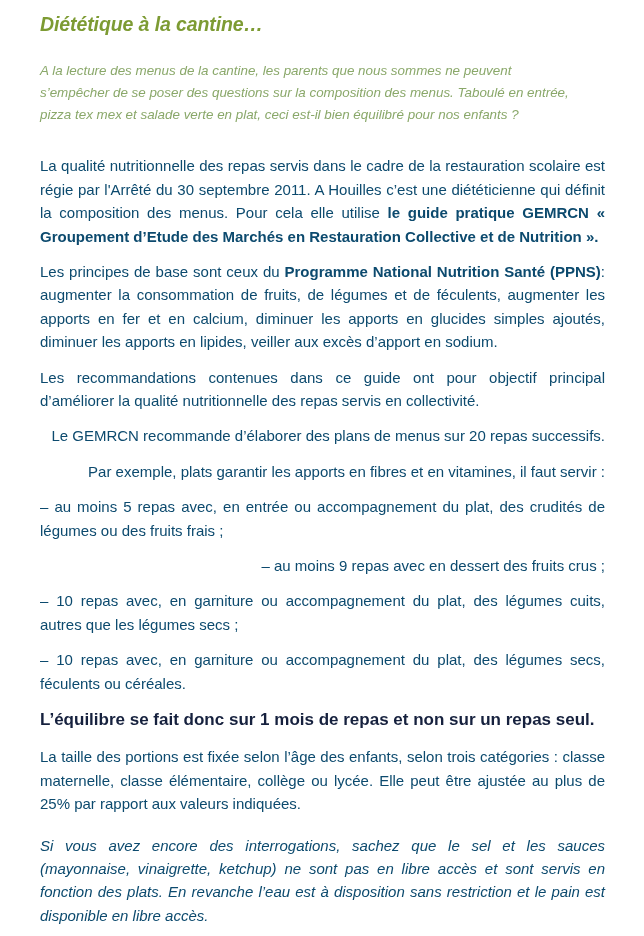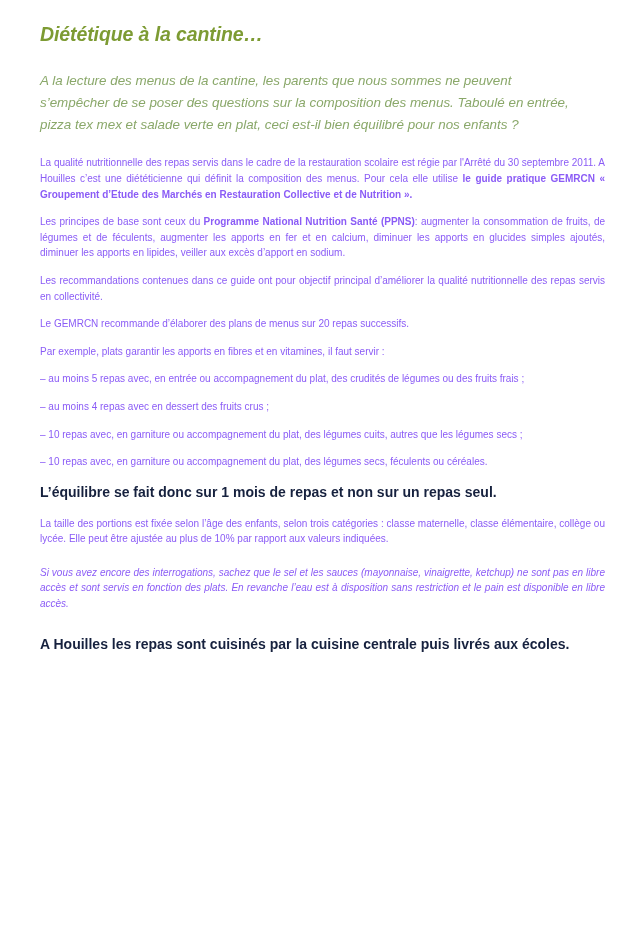--- a/index.html
+++ b/index.html
@@ -14,21 +14,21 @@
     overflow: hidden;
     font-family: "Liberation Sans", "DejaVu Sans", sans-serif;
     color: #16213e;
   }
 
   .page {
     position: relative;
     width: 644px;
     height: 936px;
     box-sizing: border-box;
-    padding: 22px 39px 0 40px;
+    padding: 12px 39px 0 40px;
     background: #ffffff;
   }
 
   
   .doc-title {
     font-size: 19.5px;
     font-weight: bold;
     font-style: italic;
     color: #7d9b33;
     letter-spacing: -0.1px;
@@ -37,44 +37,44 @@
     white-space: nowrap;
   }
 
   
   .intro {
     font-size: 13.4px;
     font-style: italic;
     color: #8aa86a;
     line-height: 1.62;
     text-align: left;
-    margin: 0 0 20px 0;
+    margin: 0 0 29px 0;
     max-width: 530px;
   }
 
   
   .para {
-    font-size: 10px;
+    font-size: 15px;
     line-height: 1.56;
     text-align: justify;
-    color: #8b5cf6;
+    color: #0c4a6e;
     margin: 12px 0 12px 0;
     -webkit-hyphens: none;
     hyphens: none;
   }
   .para:last-child { margin-bottom: 0; }
   .para.gap-lg     { margin-bottom: 18px; }
   .para.gap-xl     { margin-bottom: 22px; font-style: italic; }
 
-  .para.nojust     { text-align: left; }
+  .para.nojust     { text-align: right; }
 
   .para b, .para strong { font-weight: bold; }
 
   .bold-line {
-    font-size: 14px;
+    font-size: 17px;
     line-height: 1.56;
     font-weight: bold;
     color: #16213e;
     text-align: left;
     margin: 0 0 12px 0;
   }
 
   
   .dash-item { }
 </style>
@@ -92,28 +92,28 @@
   <p class="para"><span>Les principes de base sont ceux du </span><b>Programme National Nutrition Santé (PPNS)</b><span>: augmenter la consommation de fruits, de légumes et de féculents, augmenter les apports en fer et en calcium, diminuer les apports en glucides simples ajoutés, diminuer les apports en lipides, veiller aux excès d’apport en sodium.</span></p>
 
   <p class="para">Les recommandations contenues dans ce guide ont pour objectif principal d’améliorer la qualité nutritionnelle des repas servis en collectivité.</p>
 
   <p class="para nojust">Le GEMRCN recommande d’élaborer des plans de menus sur 20 repas successifs.</p>
 
   <p class="para nojust">Par exemple, plats garantir les apports en fibres et en vitamines, il faut servir :</p>
 
   <p class="para dash-item">– au moins 5 repas avec, en entrée ou accompagnement du plat, des crudités de légumes ou des fruits frais ;</p>
 
-  <p class="para dash-item nojust">– au moins 4 repas avec en dessert des fruits crus ;</p>
+  <p class="para dash-item nojust">– au moins 9 repas avec en dessert des fruits crus ;</p>
 
   <p class="para dash-item">– 10 repas avec, en garniture ou accompagnement du plat, des légumes cuits, autres que les légumes secs ;</p>
 
   <p class="para dash-item">– 10 repas avec, en garniture ou accompagnement du plat, des légumes secs, féculents ou céréales.</p>
 
   <p class="bold-line">L’équilibre se fait donc sur 1 mois de repas et non sur un repas seul.</p>
 
 
-  <p class="para gap-lg">La taille des portions est fixée selon l’âge des enfants, selon trois catégories : classe maternelle, classe élémentaire, collège ou lycée. Elle peut être ajustée au plus de 10% par rapport aux valeurs indiquées.</p>
+  <p class="para gap-lg">La taille des portions est fixée selon l’âge des enfants, selon trois catégories : classe maternelle, classe élémentaire, collège ou lycée. Elle peut être ajustée au plus de 25% par rapport aux valeurs indiquées.</p>
 
   <p class="para gap-xl">Si vous avez encore des interrogations, sachez que le sel et les sauces (mayonnaise, vinaigrette, ketchup) ne sont pas en libre accès et sont servis en fonction des plats. En revanche l’eau est à disposition sans restriction et le pain est disponible en libre accès.</p>
 
   <p class="bold-line">A Houilles les repas sont cuisinés par la cuisine centrale puis livrés aux écoles.</p>
 
 </div>
 
 </body></html>

